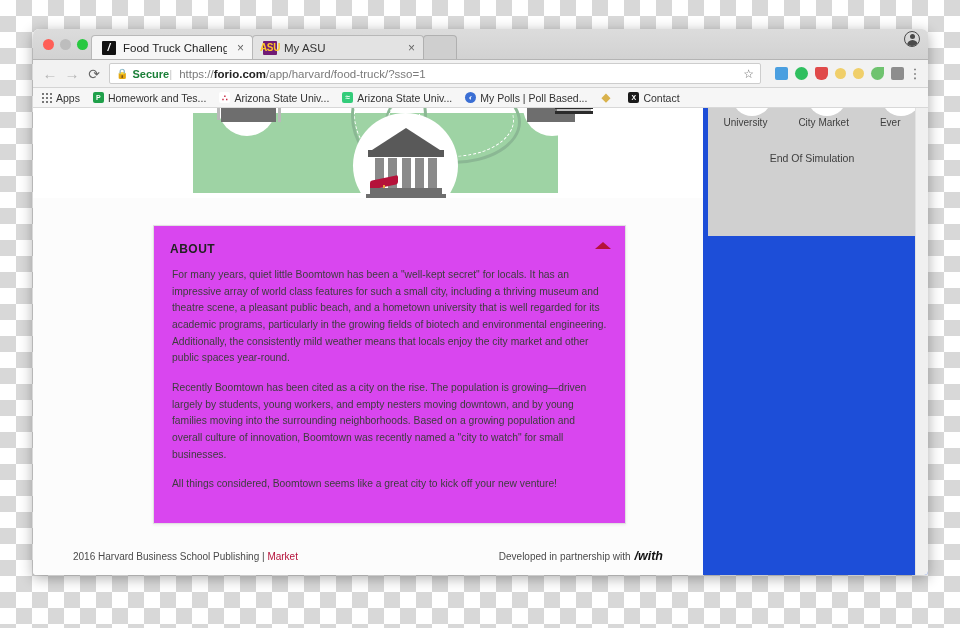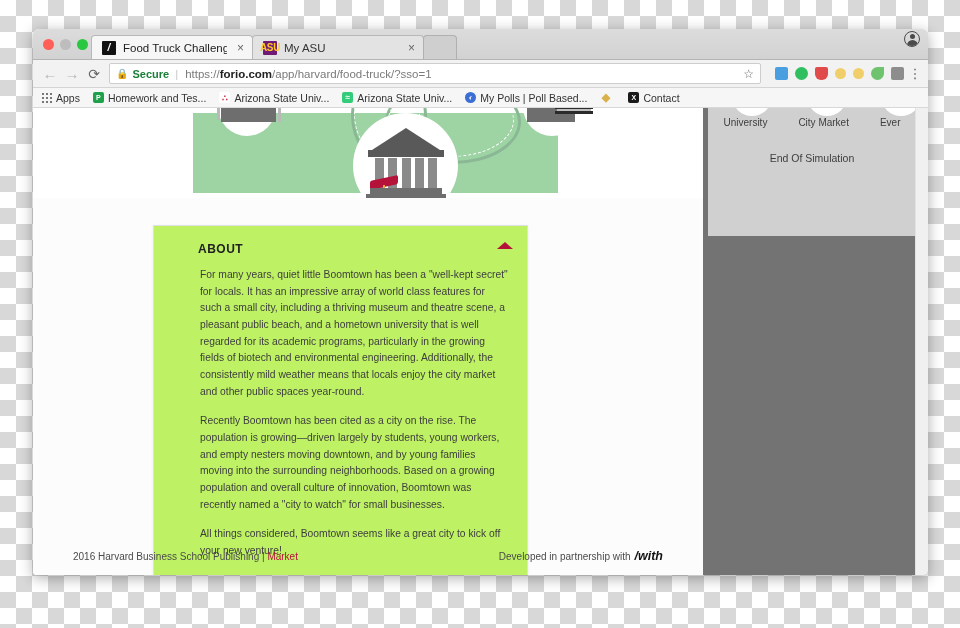--- a/index.html
+++ b/index.html
@@ -96,21 +96,21 @@
     margin: 0 6px 0 4px;
     background: #ffffff;
     border: 1px solid #cdcdcd;
     border-radius: 2px;
     display: flex; align-items: center;
     padding: 0 6px;
     font-size: 11.5px;
     overflow: hidden;
   }
   .lockicon { color: #1a7f37; font-size: 10px; margin-right: 4px; }
-  .secure-label { color: #1a7f37; font-weight: 600; font-size: 11px; margin-right: 6px; }
+  .secure-label { color: #1a7f37; font-weight: 600; font-size: 11px; }
   .url-sep { color: #c9c9c9; margin-right: 7px; }
   .url { color: #7a7a7a; white-space: nowrap; }
   .url b { color: #222; font-weight: 700; }
   .starbtn { color: #6b6b6b; font-size: 12px; margin-left: auto; padding-left: 6px; }
   .extensions { display: flex; align-items: center; gap: 7px; padding: 0 4px 0 8px; }
   .ext { width: 13px; height: 13px; border-radius: 2px; }
   .ext.chart { background: #4a9fe0; }
   .ext.green { background: #2fbf5f; border-radius: 50%; }
   .ext.shield { background: #e04a4a; border-radius: 2px 2px 6px 6px; }
   .ext.coin1, .ext.coin2 { background: #f0cf6a; border-radius: 50%; width: 11px; height: 11px; }
@@ -240,26 +240,25 @@
   .grad-cap { position: absolute; left: 4px; top: 50px; width: 30px; height: 17px; }
   .grad-cap .board {
     position: absolute; left: 0; top: 0; width: 28px; height: 9px;
     background: #b5123a; transform: skewY(-12deg); border-radius: 2px;
   }
   .grad-cap .tassel { position: absolute; left: 13px; top: 7px; width: 2px; height: 12px; background: #e8a33d; }
 
   
   .about-card {
     position: absolute; left: 120px; top: 117px;
-    width: 375px;
-    background: #bef264;
+    width: 473px;
+    background: #d946ef;
     border: 1px solid #e0e0e0;
     box-shadow: 0 1px 3px rgba(0,0,0,0.07);
     box-sizing: border-box;
-    padding-left: 28px;
   }
   .about-head {
     position: relative;
     padding: 13px 16px 10px 16px;
   }
   .about-title {
     font-size: 12px; font-weight: 700; color: #222; letter-spacing: 0.5px;
   }
   .collapse-caret {
     position: absolute; right: 14px; top: 16px;
@@ -286,21 +285,21 @@
     font-size: 10px; color: #4a4a4a;
   }
   .footer-left { white-space: nowrap; }
   .credits-link { color: #b5123a; }
   .footer-right { display: flex; align-items: center; gap: 4px; white-space: nowrap; }
   .forio-logo { font-weight: 700; font-size: 12.5px; color: #111; font-style: italic; }
 
   
   .side-col {
     position: absolute; left: 670px; top: 0; right: 0; height: 100%;
-    background: #737373;
+    background: #1d4ed8;
   }
   .side-panel {
     position: absolute; left: 5px; top: 0; right: 12px; height: 128px;
     background: #d0d0d0;
   }
   .loc-row {
     position: absolute; left: 0; top: 9px; width: 100%;
     display: flex; justify-content: space-around;
     font-size: 10px; color: #3e3e3e;
   }

